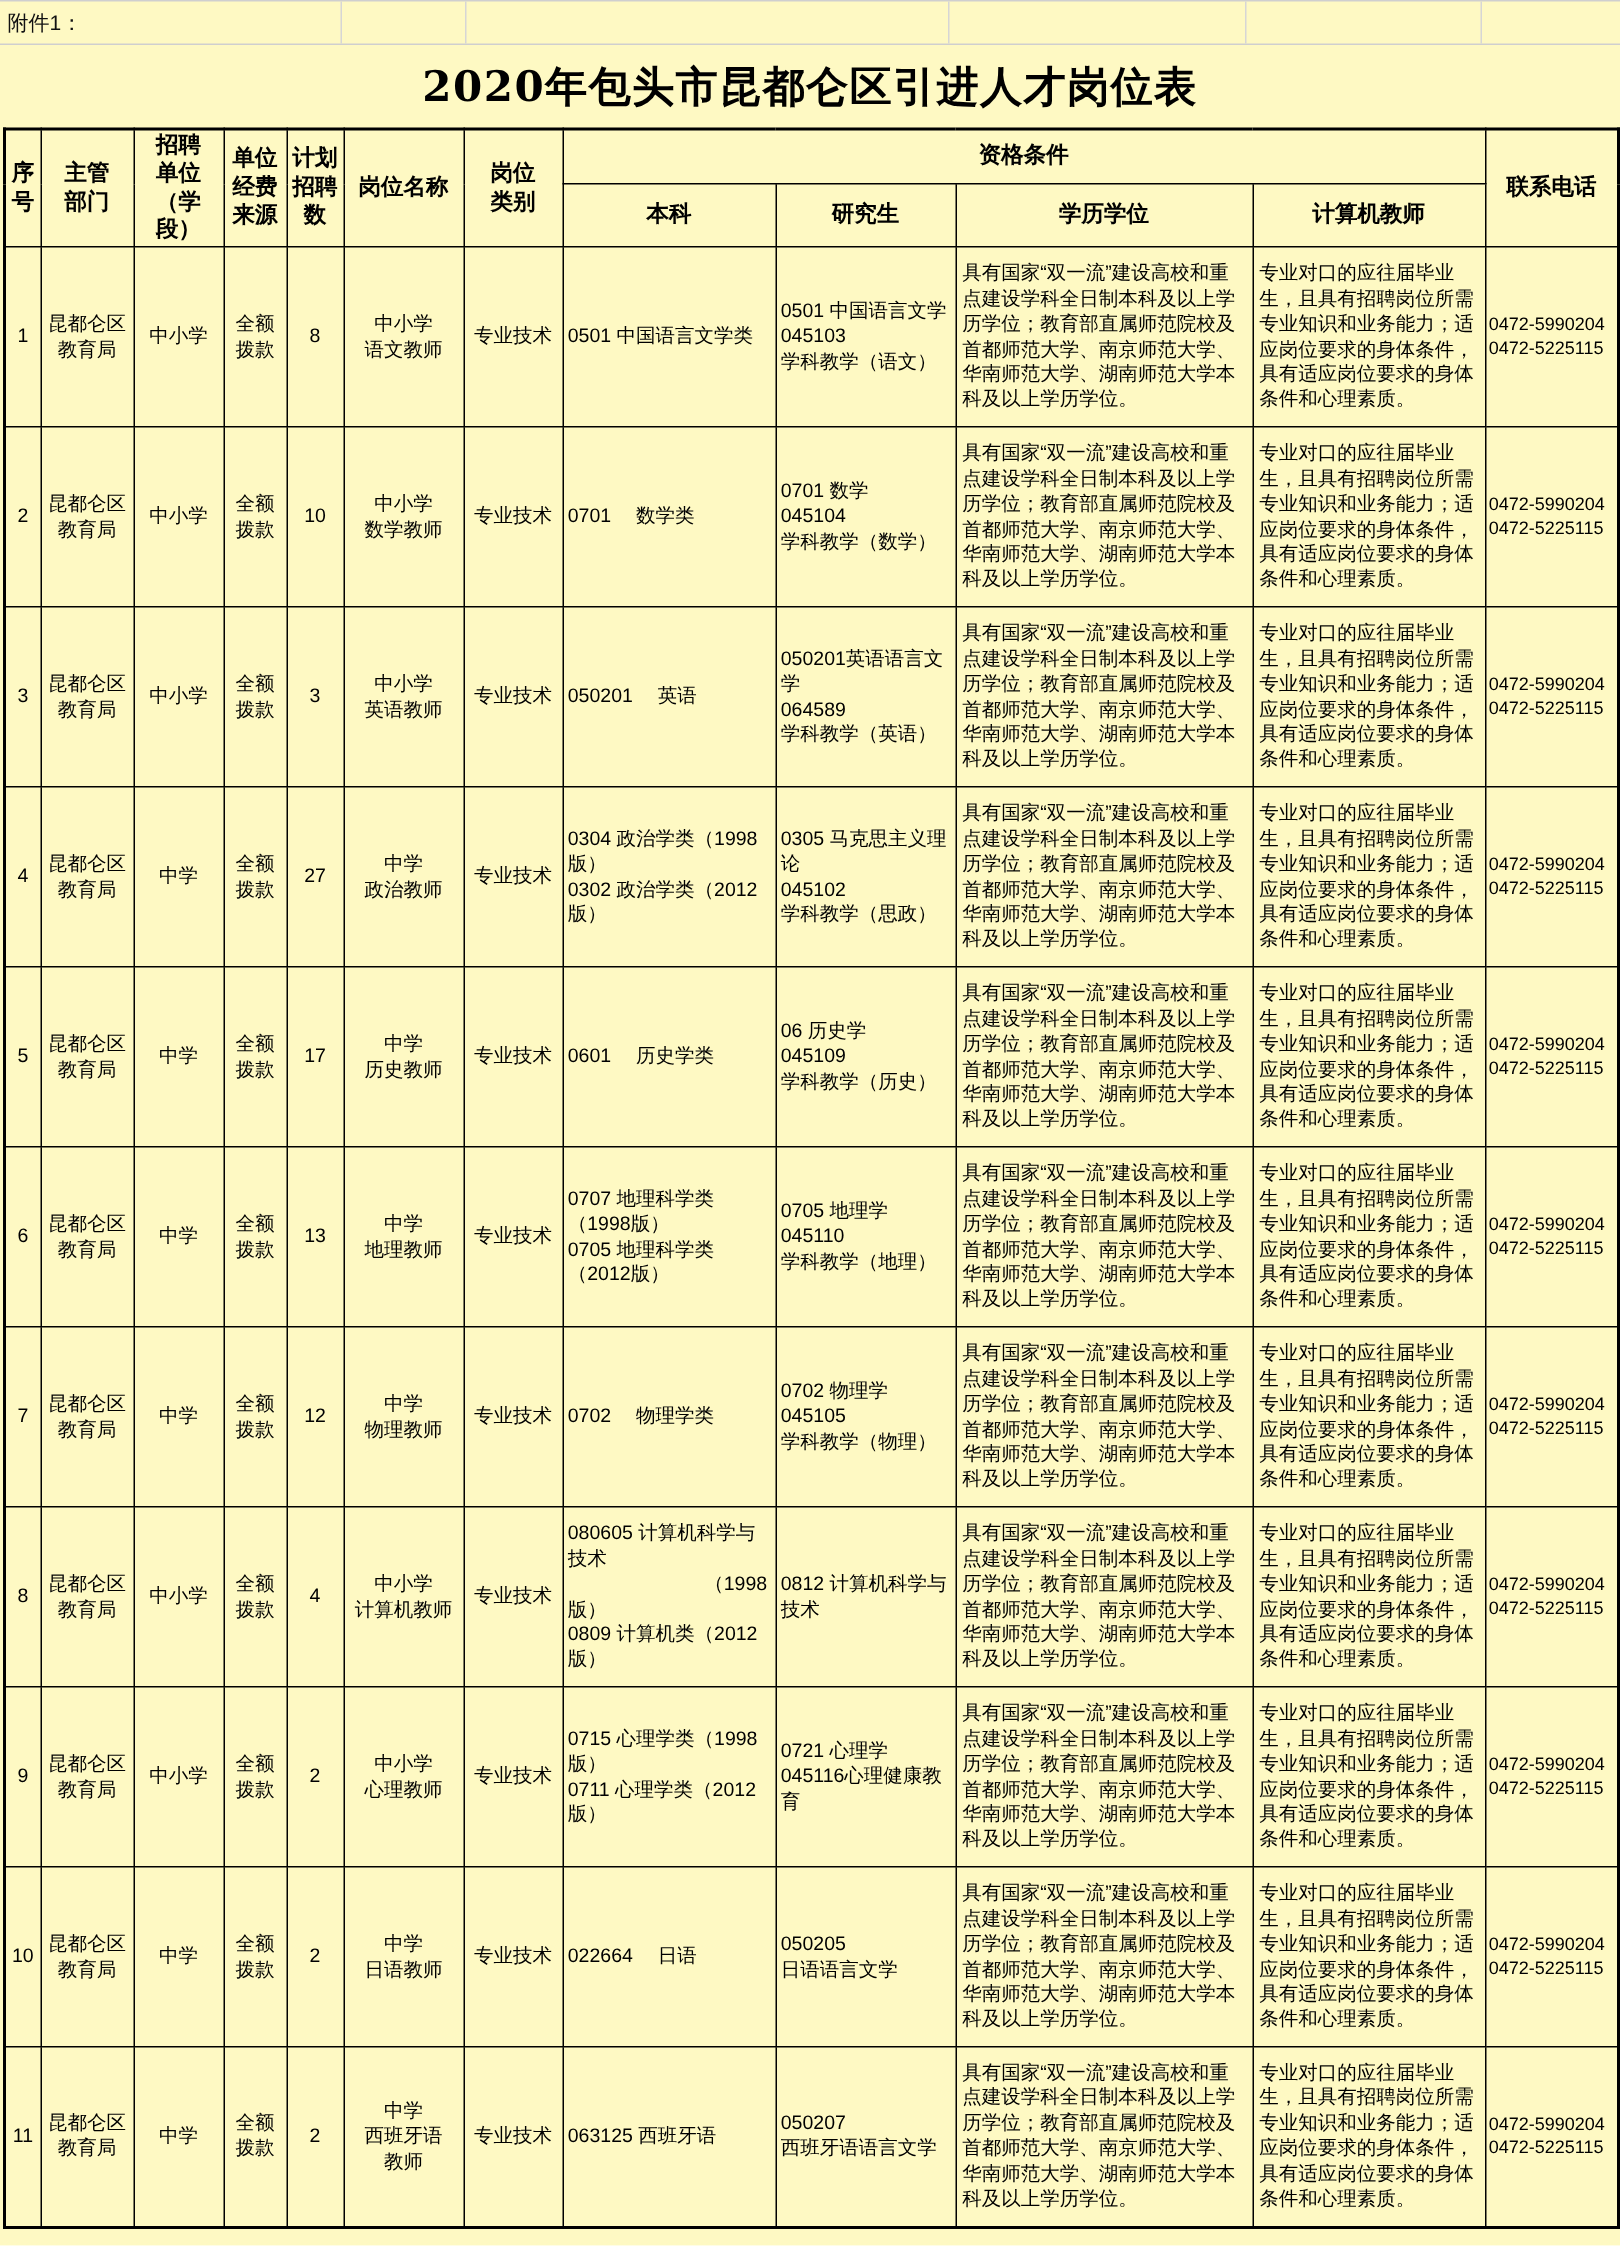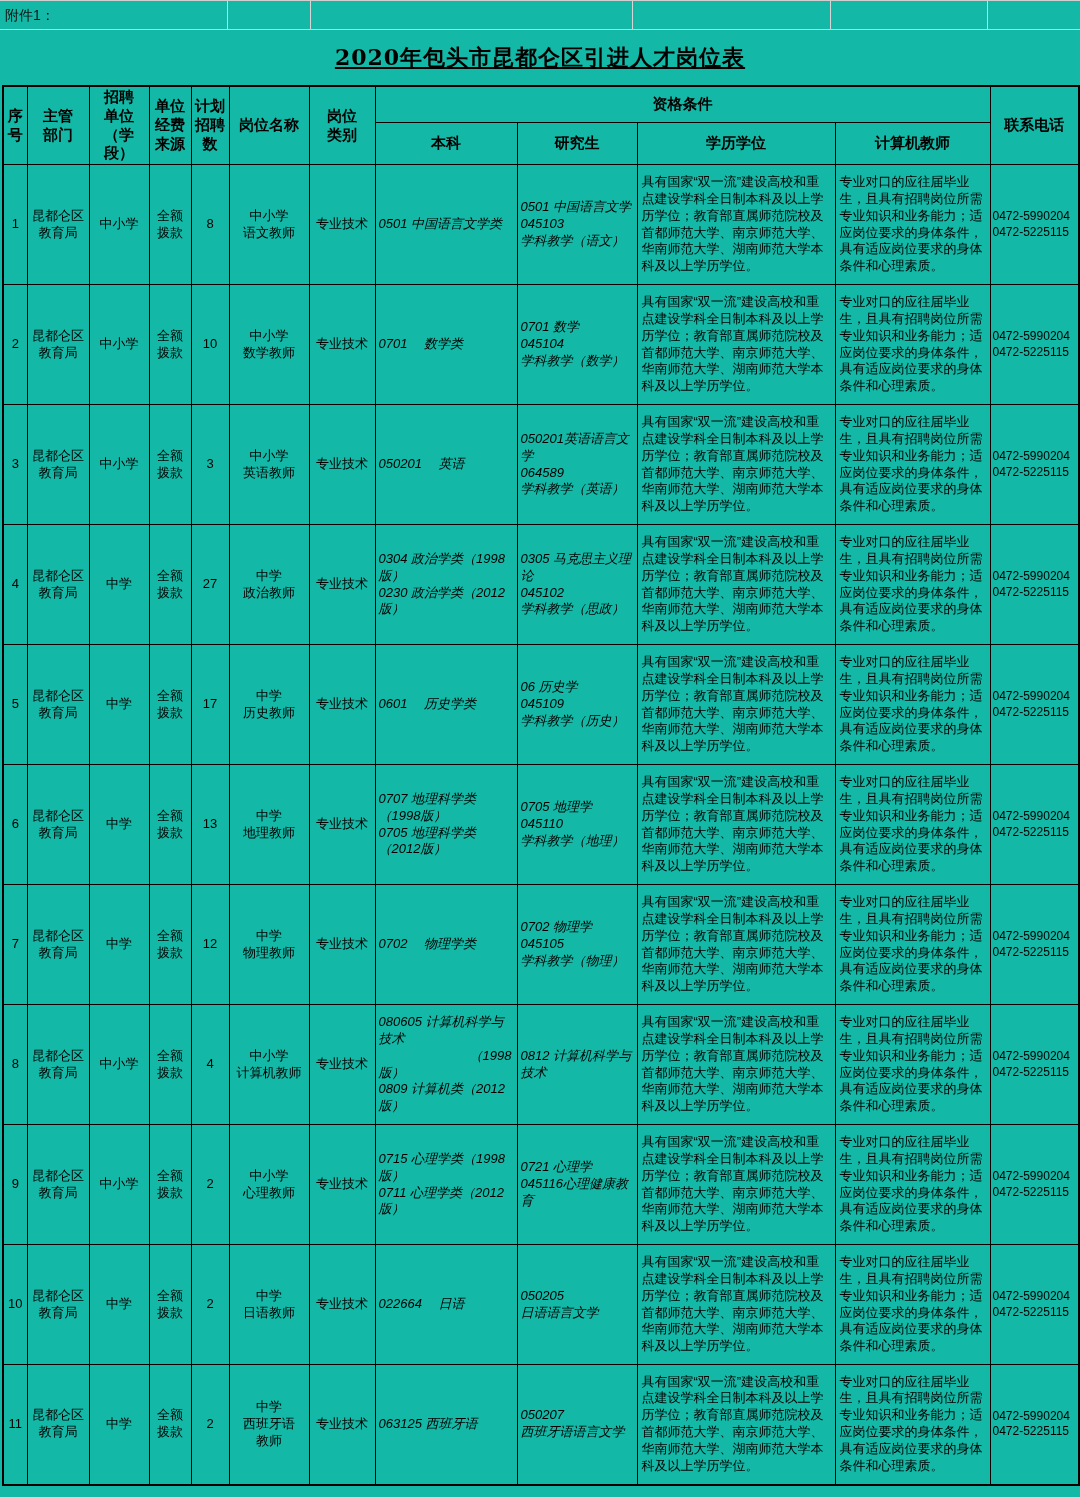--- a/index.html
+++ b/index.html
@@ -1,19 +1,19 @@
 <!DOCTYPE html>
 <html><head>
 <meta charset="utf-8">
 <style>
   html,body{margin:0;padding:0;background:#ffffff;}
   .page{
     position:relative;
     width:1080px;height:1497px;
-    background:#14b8a6;
+    background:#fef9c3;
     color:#000;
     font-family:"Liberation Sans", sans-serif;
     overflow:hidden;
   }
   
   .topstrip{
     position:relative;
     height:30px;
     border-top:1px solid #cfcfcf;
     border-bottom:1px solid #cfcfcf;
@@ -26,21 +26,21 @@
   .vline{
     position:absolute;top:0;bottom:0;width:1px;background:#d6d6d6;
   }
   
   .titlerow{
     height:55px;
     display:flex;align-items:center;justify-content:center;
   }
   .titlerow .title{
     font-family:"DejaVu Serif", serif;
-    font-size:22px;font-weight:bold;letter-spacing:1px;text-decoration:underline;
+    font-size:28px;font-weight:bold;letter-spacing:1px;
   }
   
   table.jobs{
     border-collapse:collapse;
     table-layout:fixed;
     width:1076px;
     margin:0 2px;
     border:2px solid #000;
   }
   table.jobs th, table.jobs td{
@@ -55,21 +55,21 @@
     font-size:15px;font-weight:bold;text-align:center;
     padding:1px 2px;line-height:1.25;
   }
   tr.h1{height:35px;}
   tr.h2{height:40px;}
   tbody tr{height:120px;}
   td{font-size:13px;line-height:1.3;}
   td.center{text-align:center;padding:1px 2px;}
   td.left{text-align:left;padding:2px 4px;}
   td.cell-phone{font-size:12px;padding:2px 2px;}
-  td.cell-undergrad,td.cell-graduate{padding:4px 3px;font-style:italic;}
+  td.cell-undergrad,td.cell-graduate{padding:4px 3px;}
 </style>
 </head>
 <body>
 
 <div class="page">
 
   <div class="topstrip">
     <span class="label">附件1：</span>
     <i class="vline" style="left:227px"></i>
     <i class="vline" style="left:310px"></i>
@@ -183,21 +183,21 @@
         <tr>
           <td class="center cell-serial">4</td>
           <td class="center cell-department">昆都仑区教育局</td>
           <td class="center cell-recruiting-unit">中学</td>
           <td class="center cell-funding-source">全额拨款</td>
           <td class="center cell-planned-count">27</td>
           <td class="center cell-position-name">中学
 政治教师</td>
           <td class="center cell-position-category">专业技术</td>
           <td class="left cell-undergrad">0304  政治学类（1998版）
-0230  政治学类（2012版）</td>
+0302  政治学类（2012版）</td>
           <td class="left cell-graduate">0305  马克思主义理论
 045102
 学科教学（思政）</td>
           <td class="left cell-degree">具有国家“双一流”建设高校和重点建设学科全日制本科及以上学历学位；教育部直属师范院校及首都师范大学、南京师范大学、华南师范大学、湖南师范大学本科及以上学历学位。</td>
           <td class="left cell-other">专业对口的应往届毕业生，且具有招聘岗位所需专业知识和业务能力；适应岗位要求的身体条件，具有适应岗位要求的身体条件和心理素质。</td>
           <td class="left cell-phone">0472-5990204
 0472-5225115</td>
         </tr>
         <tr>
           <td class="center cell-serial">5</td>

